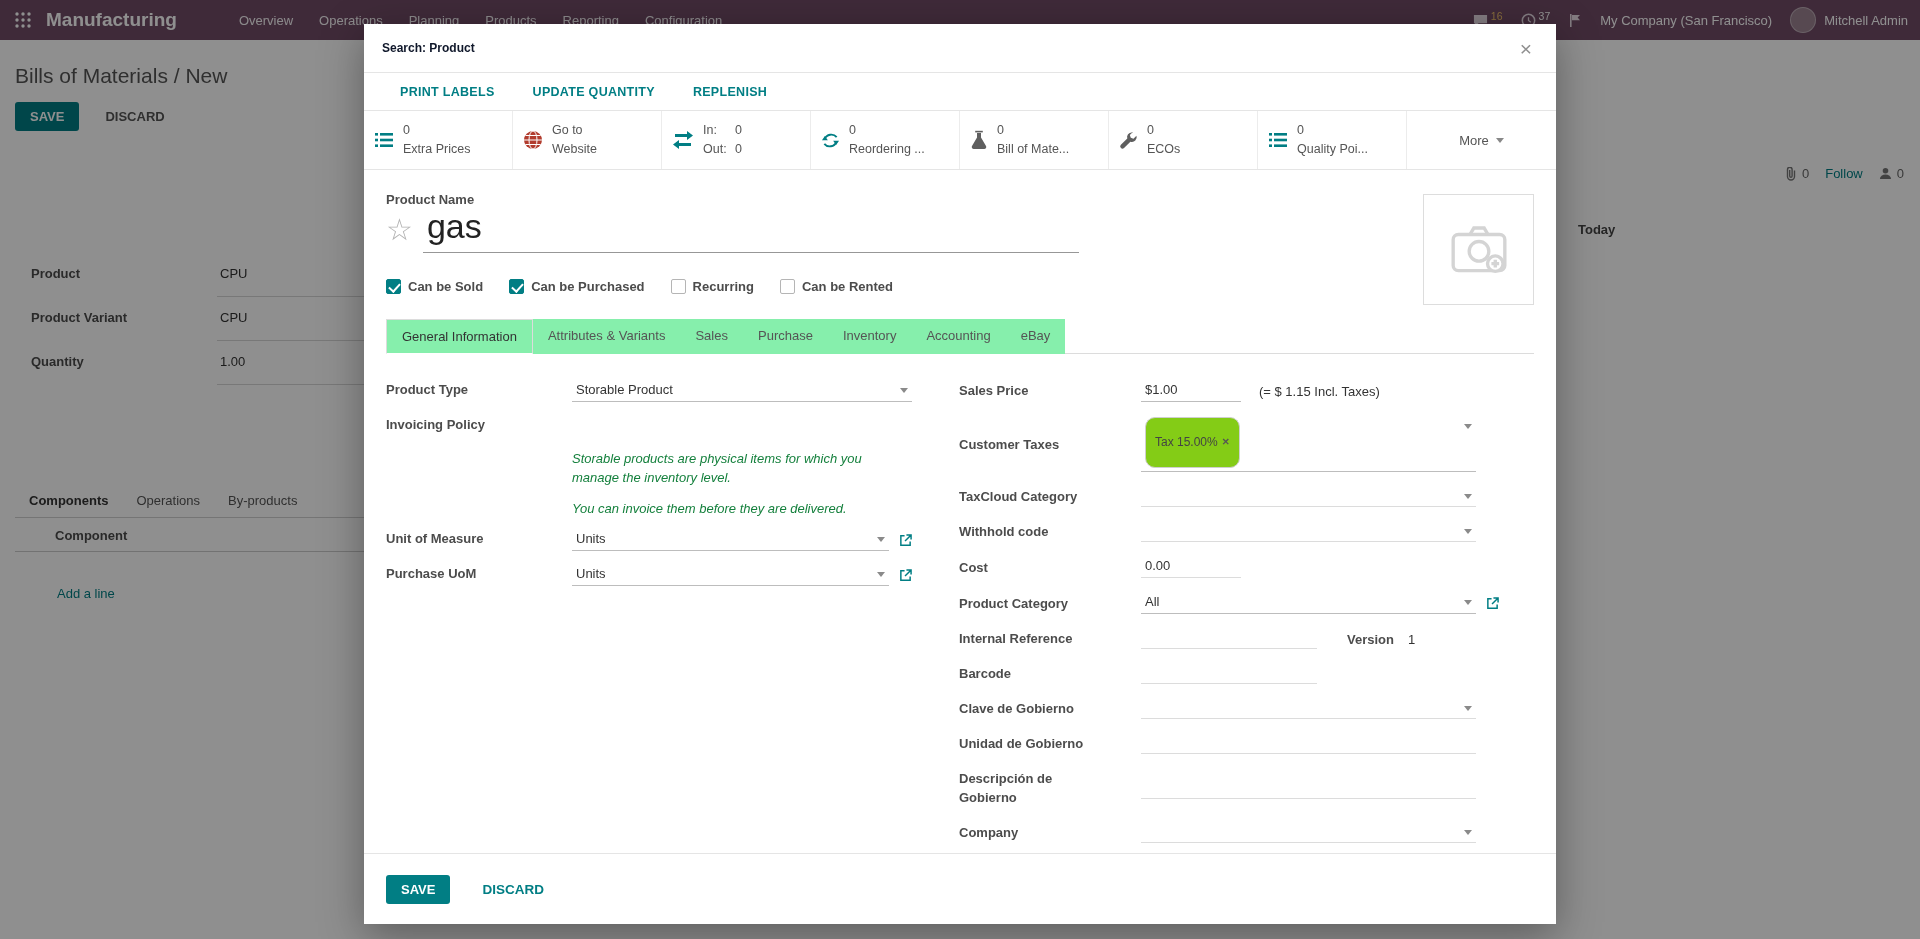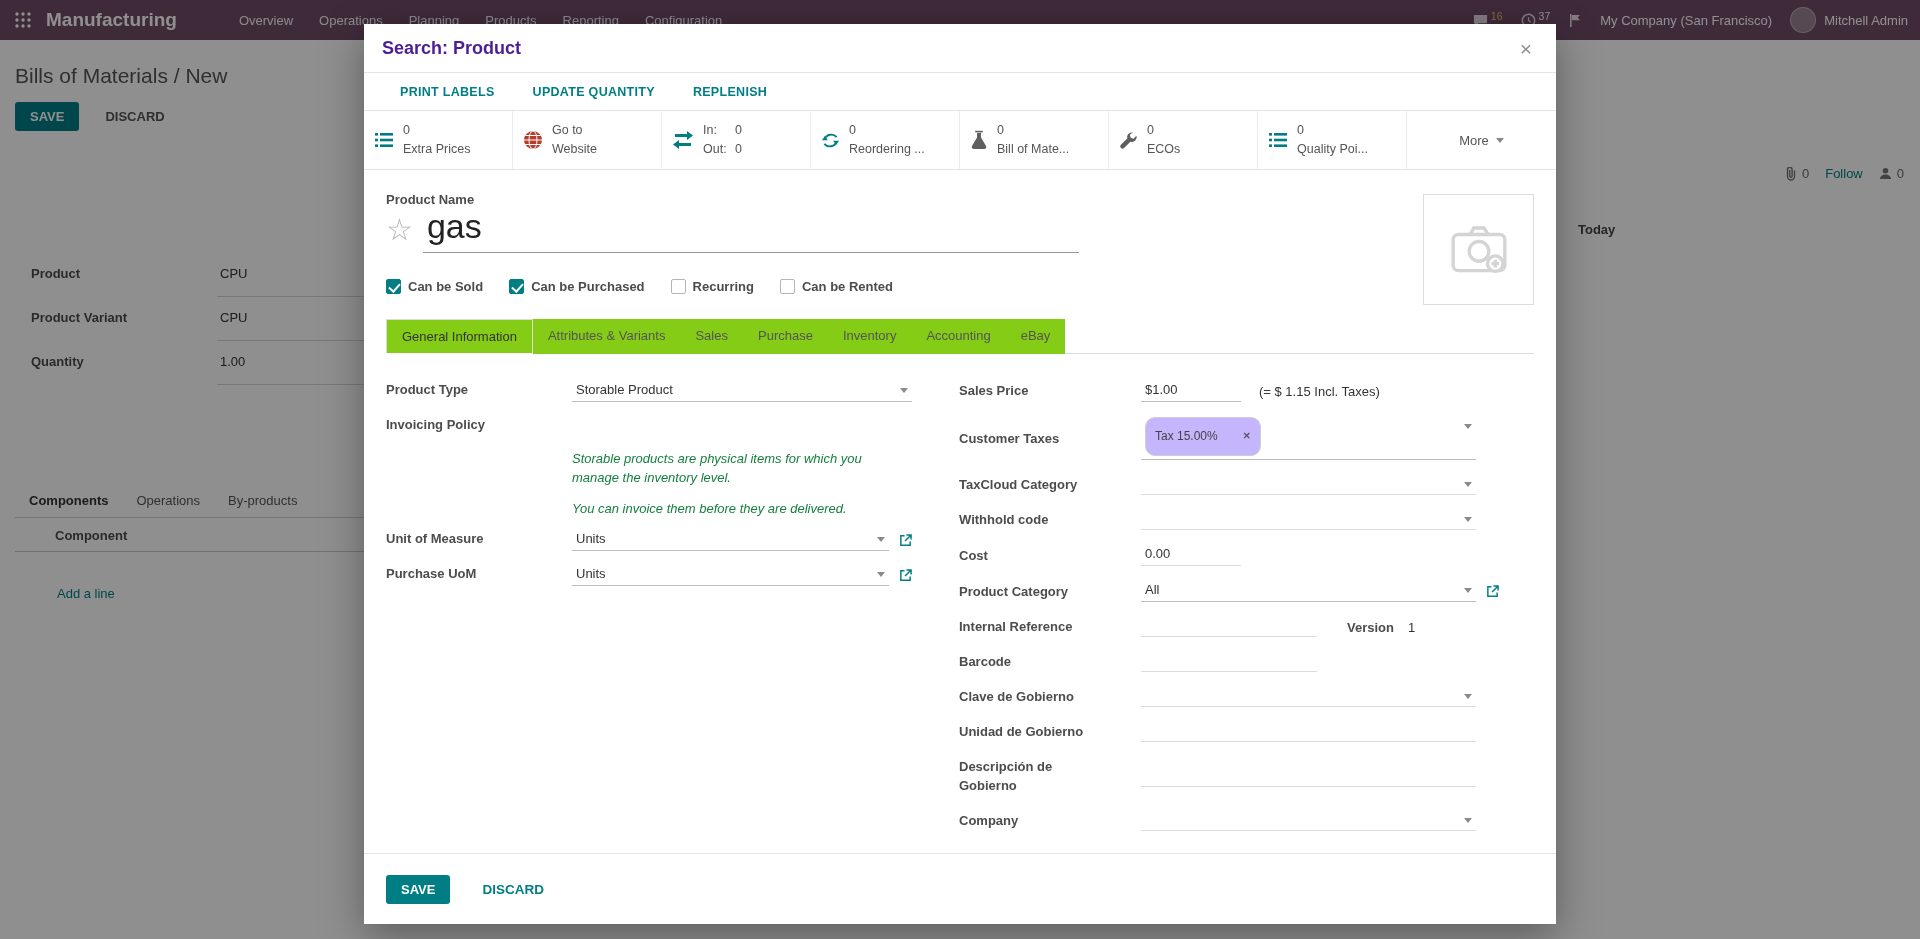--- a/index.html
+++ b/index.html
@@ -47,21 +47,21 @@
   .bgadd { position:absolute; left:57px; top:546px; font-size:13px; color:var(--accent); cursor:pointer; }
   .chatter-date { position:absolute; left:1578px; top:182px; font-size:13px; font-weight:700; color:#444; }
 
   
   .overlay { position:absolute; inset:0; background:rgba(0,0,0,0.44); z-index:10; }
 
   
   .modal { position:absolute; left:364px; top:24px; width:1192px; height:900px; background:#fff; z-index:20;
     box-shadow:0 12px 40px rgba(0,0,0,.35); display:flex; flex-direction:column; }
   .m-header { height:49px; flex:none; display:flex; align-items:center; padding:0 18px; border-bottom:1px solid #e5e5e5; }
-  .m-title { font-size:18px; font-weight:600; color:#4c1d95; }
+  .m-title { font-size:12px; font-weight:600; color:#0f172a; }
   .m-close { margin-left:auto; font-size:21px; color:#8f8f8f; cursor:pointer; background:none; border:none; line-height:1; font-family:inherit; }
   .m-actions { height:38px; flex:none; display:flex; align-items:center; gap:26px; padding:0 30px; border-bottom:1px solid #e5e5e5; }
   .m-action { color:var(--accent); font-size:12.5px; font-weight:700; letter-spacing:.3px; cursor:pointer; background:none; border:none; font-family:inherit; }
   .m-stats { height:59px; flex:none; display:flex; border-bottom:1px solid #e5e5e5; }
   .stat { width:149px; display:flex; align-items:center; gap:9px; padding:0 10px; border-right:1px solid #ececec; cursor:pointer; }
   .stat:last-child { border-right:none; justify-content:center; color:#555; font-size:13px; gap:7px; }
   .stat .txt { font-size:12.5px; color:#555; line-height:1.5; }
   .io-row { display:flex; } .io-row .iol { width:32px; }
   .ic-teal { color:var(--accent); } .ic-red { color:var(--danger); } .ic-gray { color:#5f5f5f; }
   .caret { width:0; height:0; border:4px solid transparent; border-top:5px solid #888; margin-top:4px; }
@@ -74,40 +74,40 @@
   .img-box { position:absolute; top:24px; right:22px; width:111px; height:111px; border:1px solid #ddd;
     display:flex; align-items:center; justify-content:center; cursor:pointer; }
   .cb-row { display:flex; gap:26px; margin-top:26px; align-items:center; }
   .cb-item { display:flex; gap:7px; align-items:center; cursor:pointer; }
   .cb { width:15px; height:15px; border:1px solid #b5b5b5; border-radius:2px; background:#fff; position:relative; flex:none; }
   .cb.on { background:var(--accent); border-color:var(--accent); }
   .cb.on::after { content:""; position:absolute; left:4px; top:1px; width:5px; height:9px;
     border:solid #fff; border-width:0 2px 2px 0; transform:rotate(42deg); }
   .cb-label { font-size:13px; font-weight:700; color:var(--label); }
   .m-tabs { display:flex; margin-top:24px; border-bottom:1px solid #dcdcdc; }
-  .m-tab { padding:9px 15px; font-size:13px; color:#555; cursor:pointer; position:relative; top:1px; background:#84cc16; }
+  .m-tab { padding:9px 15px; font-size:13px; color:#555; cursor:pointer; position:relative; top:1px; background:#86efac; }
   .m-tab.active { border:1px solid #dcdcdc; border-bottom:1px solid #fff; color:#333; }
 
   .m-form { display:flex; margin-top:26px; }
   .col-left { width:526px; margin-right:47px; flex:none; }
   .col-right { flex:1; }
   .frow { display:flex; margin-bottom:13px; min-height:21px; align-items:flex-start; }
   .col-right .frow { margin-bottom:14px;align-items:center; }
   .flabel { width:186px; flex:none; font-size:13px; font-weight:700; color:var(--label); padding-top:2px; }
   .rlabel { width:182px; flex:none; font-size:13px; font-weight:700; color:var(--label); padding:2px 40px 0 0; line-height:1.45; }
   .field { position:relative; border-bottom:1px solid #bdbdbd; font-size:13px; color:#333; padding:2px 18px 4px 4px; min-height:21px; cursor:pointer; }
   .field.light { border-bottom-color:#dcdcdc; }
   .fw-l { width:340px; } .fw-r { width:335px; } .fw-s { width:100px; } .fw-m { width:176px; }
   .fcaret { position:absolute; right:4px; top:8px; width:0; height:0; border:4px solid transparent; border-top:5px solid #8a8a8a; }
   .help { width:340px; margin-left:186px; font-size:13px; font-style:italic; color:#15803d; line-height:1.5; margin-bottom:11px; }
   .mt8 { margin-top:10px; }
   .ext { color:var(--accent); margin-left:10px; margin-top:4px; cursor:pointer; flex:none; }
   .note { font-size:13px; color:#333; margin-left:18px; padding-top:2px; white-space:nowrap; }
-  .tag { display:inline-flex; align-items:center; gap:25px; background:#c4b5fd; border:1px solid #cfcfcf;
-    border-radius:10px; padding:11px 9px; font-size:12px; color:#444; line-height:1.3; }
+  .tag { display:inline-flex; align-items:center; gap:4px; background:#84cc16; border:1px solid #cfcfcf;
+    border-radius:10px; padding:17px 9px; font-size:12px; color:#444; line-height:1.3; }
   .tag-x { font-size:9.5px; color:#555; font-weight:700; cursor:pointer; }
   .tax-field { padding-top:1px; padding-bottom:3px; }
   .ver { display:flex; margin-left:30px; padding-top:2px; }
   .ver .vlabel { font-size:13px; font-weight:700; color:var(--label); }
   .ver .vval { font-size:13px; color:#333; margin-left:14px; }
 
   .m-footer { height:71px; flex:none; border-top:1px solid #e5e5e5; display:flex; align-items:center; gap:26px; padding:0 22px; }
   .btn-link { background:none; border:none; color:var(--accent); font-size:13.5px; font-weight:600; cursor:pointer; font-family:inherit; }
 </style>
 </head>

